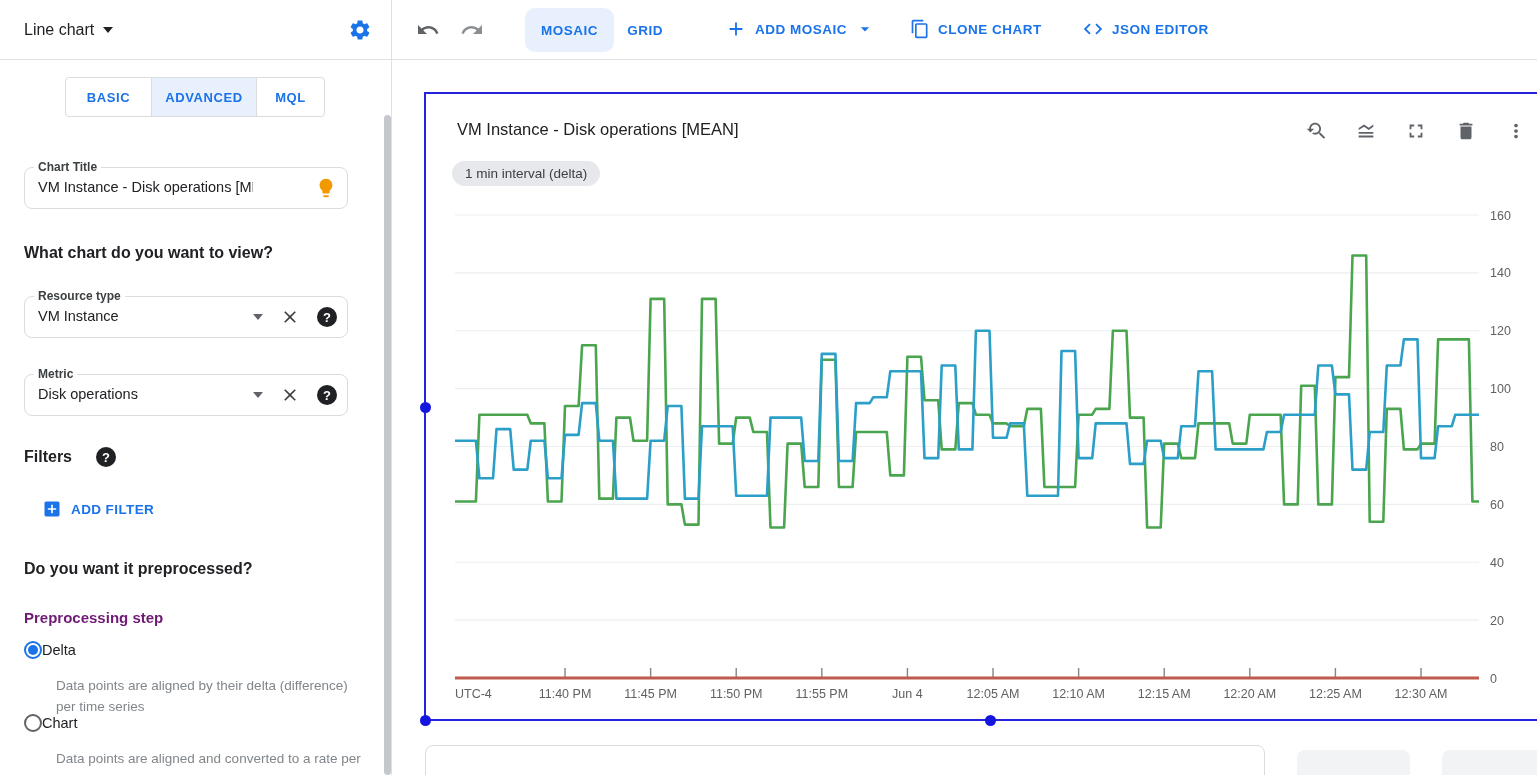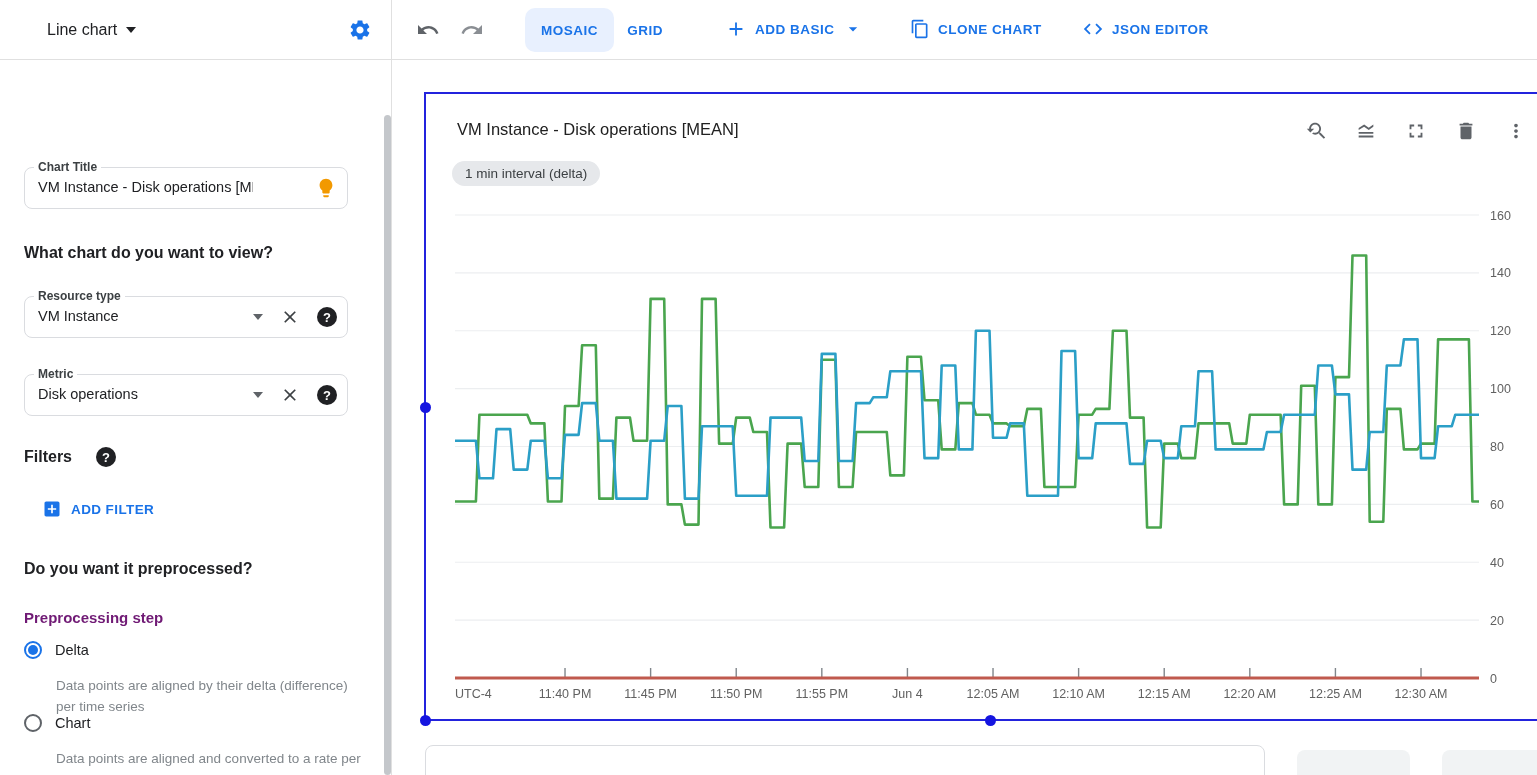--- a/index.html
+++ b/index.html
@@ -4,21 +4,21 @@
 <style>
   * { margin:0; padding:0; box-sizing:border-box; }
   html,body { width:1537px; height:775px; overflow:hidden; background:#fff;
     font-family:"Liberation Sans", sans-serif; color:#202124; }
   .abs { position:absolute; }
 
   
   #sidebar { position:absolute; left:0; top:0; width:392px; height:775px;
     border-right:1px solid #e0e0e0; background:#fff; }
   #sidebar-header { position:absolute; left:0; top:0; width:392px; height:60px;
-    border-bottom:1px solid #e0e0e0; display:flex; align-items:center;padding-left:23px; }
+    border-bottom:1px solid #e0e0e0; display:flex; align-items:center; }
   #chart-type { display:flex; align-items:center; margin-left:24px; gap:9px; cursor:pointer; }
   #chart-type span { font-size:16px; color:#202124; }
   .caret-down { width:0; height:0; border-left:5px solid transparent;
     border-right:5px solid transparent; border-top:6px solid #202124; }
   #gear-btn { position:absolute; left:348px; top:18px; width:24px; height:24px; cursor:pointer; }
 
   .tab-group { position:absolute; left:65px; top:77px; height:40px; display:flex;
     border:1px solid #dadce0; border-radius:4px; overflow:hidden; background:#fff; }
   .tab { display:flex; align-items:center; justify-content:center; font-size:13px;
     font-weight:700; letter-spacing:.6px; color:#1a73e8; cursor:pointer; }
@@ -38,21 +38,21 @@
   .help-circle { width:20px; height:20px; border-radius:50%; background:#202124; color:#fff;
     font-size:13px; font-weight:700; display:flex; align-items:center; justify-content:center; cursor:pointer; }
 
   .h-question { font-size:16px; font-weight:700; color:#202124; }
   .sub-h { font-size:15px; font-weight:700; color:#701a75; }
 
   #add-filter { position:absolute; left:42px; top:499px; display:flex; align-items:center;
     gap:9px; cursor:pointer; }
   #add-filter span { color:#1a73e8; font-size:13.5px; font-weight:700; letter-spacing:.4px; }
 
-  .radio-row { position:absolute; left:24px; display:flex; align-items:center; gap:13px; cursor:pointer; }
+  .radio-row { position:absolute; left:24px; display:flex; align-items:center; cursor:pointer; }
   .radio-outer { width:18px; height:18px; border-radius:50%; border:2px solid #5f6368;
     display:flex; align-items:center; justify-content:center; background:#fff; }
   .radio-outer.sel { border-color:#1a73e8; }
   .radio-dot { width:10px; height:10px; border-radius:50%; background:#1a73e8; }
   .radio-label { font-size:14.5px; color:#202124; }
   .radio-desc { position:absolute; left:56px; font-size:13.5px; line-height:1.55;
     color:#80868b;margin-top:8px; }
 
   #side-scrollbar { position:absolute; left:384px; top:115px; width:7px; height:660px;
     background:#c4c7cb; border-radius:4px; }
@@ -99,20 +99,25 @@
       <span>Line chart</span>
       <i class="caret-down"></i>
     </div>
     <div id="gear-btn">
       <svg viewBox="0 0 24 24" width="24" height="24" fill="#1a73e8">
           <path d="M19.14 12.94c.04-.3.06-.61.06-.94 0-.32-.02-.64-.07-.94l2.03-1.58c.18-.14.23-.41.12-.61l-1.92-3.32c-.12-.22-.37-.29-.59-.22l-2.39.96c-.5-.38-1.03-.7-1.62-.94l-.36-2.54c-.04-.24-.24-.41-.48-.41h-3.84c-.24 0-.43.17-.47.41l-.36 2.54c-.59.24-1.13.57-1.62.94l-2.39-.96c-.22-.08-.47 0-.59.22L2.74 8.87c-.12.21-.08.47.12.61l2.03 1.58c-.05.3-.09.63-.09.94s.02.64.07.94l-2.03 1.58c-.18.14-.23.41-.12.61l1.92 3.32c.12.22.37.29.59.22l2.39-.96c.5.38 1.03.7 1.62.94l.36 2.54c.05.24.24.41.48.41h3.84c.24 0 .44-.17.47-.41l.36-2.54c.59-.24 1.13-.56 1.62-.94l2.39.96c.22.08.47 0 .59-.22l1.92-3.32c.12-.22.07-.47-.12-.61l-2.01-1.58zM12 15.6c-1.98 0-3.6-1.62-3.6-3.6s1.62-3.6 3.6-3.6 3.6 1.62 3.6 3.6-1.62 3.6-3.6 3.6z"></path>
         </svg>
     </div>
   </div>
 
+  <div class="tab-group">
+    <div class="tab" style="width:85px">BASIC</div>
+    <div class="tab active" style="width:105px">ADVANCED</div>
+    <div class="tab" style="width:68px">MQL</div>
+  </div>
 
   <div class="field" style="top:167px">
     <span class="field-label">Chart Title</span>
     <span class="field-value">VM Instance - Disk operations [MEA</span>
     <div class="field-icons">
       <svg viewBox="0 0 24 24" width="22" height="22" fill="#f29900">
           <path d="M9 21c0 .55.45 1 1 1h4c.55 0 1-.45 1-1v-1H9v1zm3-19C8.14 2 5 5.14 5 9c0 2.38 1.19 4.47 3 5.74V17c0 .55.45 1 1 1h6c.55 0 1-.45 1-1v-2.26c1.81-1.27 3-3.36 3-5.74 0-3.86-3.14-7-7-7z"></path>
         </svg>
     </div>
   </div>
@@ -187,21 +192,21 @@
     <span class="tb-label">MOSAIC</span>
   </div>
   <div id="grid-tab">
     <span class="tb-label">GRID</span>
   </div>
 
   <div class="tb-group" style="left:333px">
     <svg viewBox="0 0 24 24" width="22" height="22" fill="#1a73e8">
         <path d="M19 13h-6v6h-2v-6H5v-2h6V5h2v6h6v2z"></path>
       </svg>
-    <span class="tb-label">ADD BASIC</span>
+    <span class="tb-label">ADD MOSAIC</span>
     <svg viewBox="0 0 24 24" width="20" height="20" fill="#1a73e8">
         <path d="M7 10l5 5 5-5z"></path>
       </svg>
   </div>
 
   <div class="tb-group" style="left:518px">
     <svg viewBox="0 0 24 24" width="20" height="20" fill="#1a73e8">
         <path d="M16 1H4c-1.1 0-2 .9-2 2v14h2V3h12V1zm3 4H8c-1.1 0-2 .9-2 2v14c0 1.1.9 2 2 2h11c1.1 0 2-.9 2-2V7c0-1.1-.9-2-2-2zm0 16H8V7h11v14z"></path>
       </svg>
     <span class="tb-label">CLONE CHART</span>

